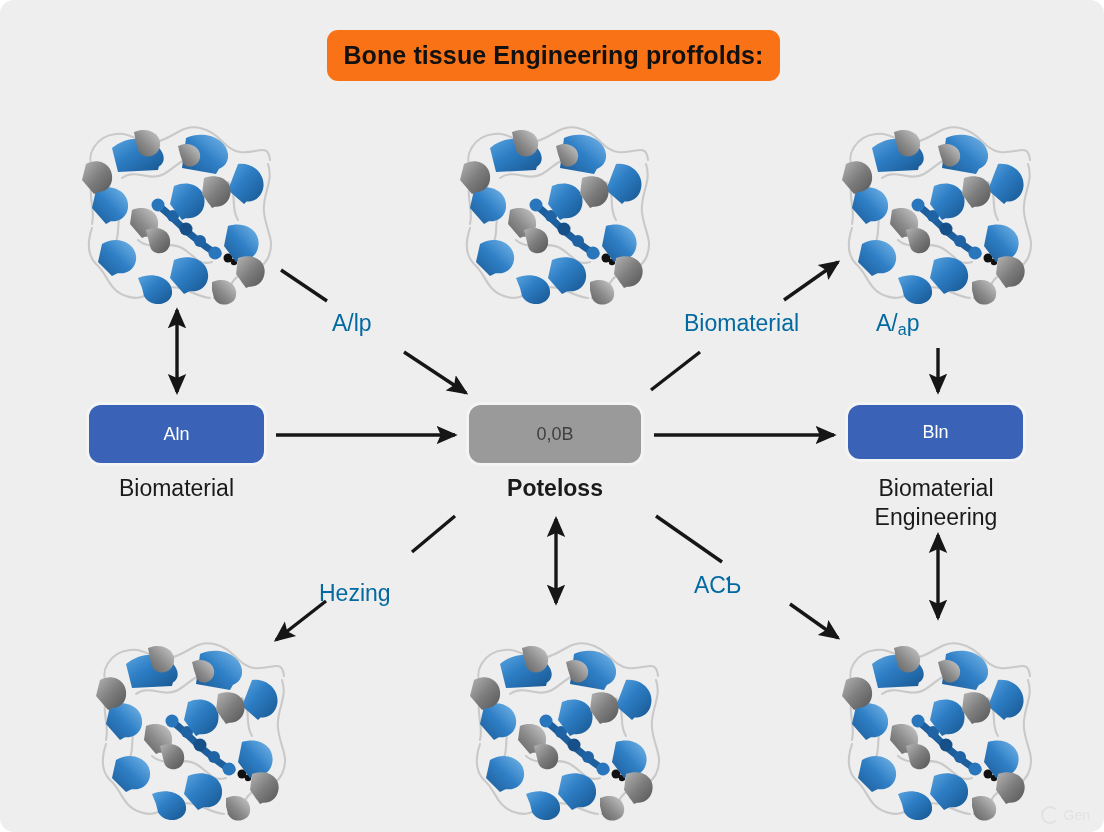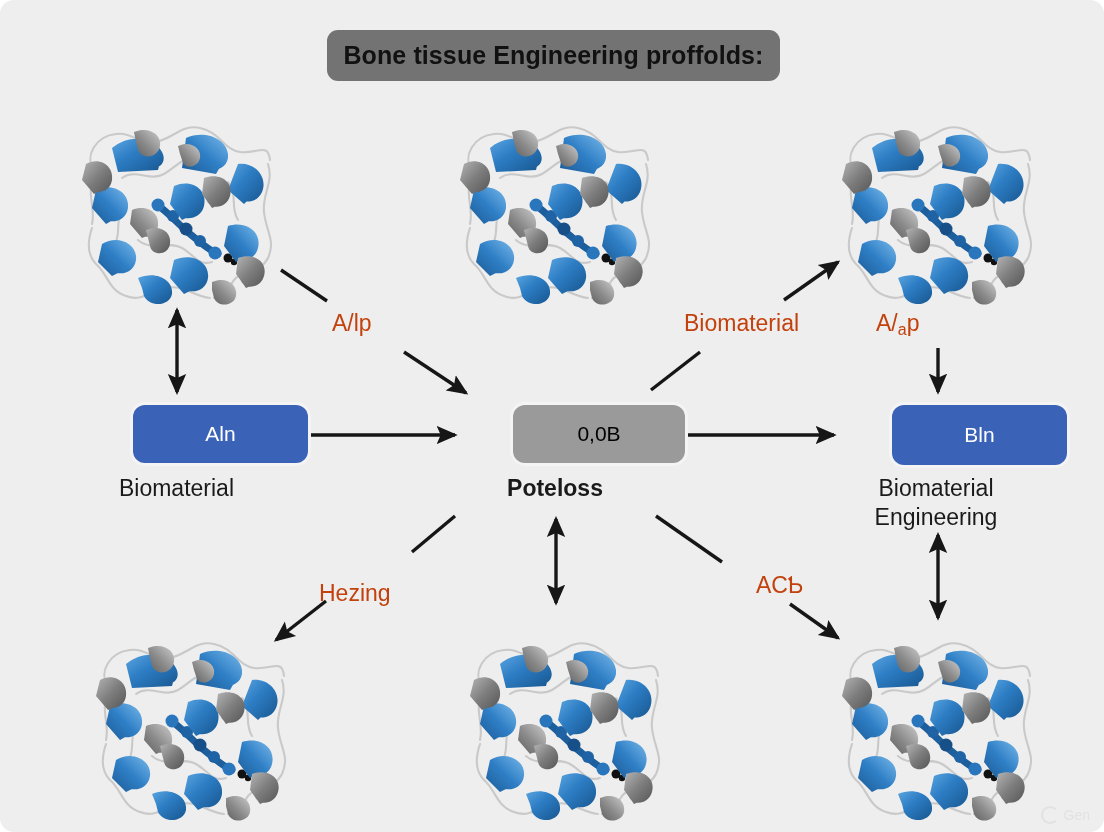--- a/index.html
+++ b/index.html
@@ -28,82 +28,81 @@
     height: 832px;
   }
 
   
   .title-pill {
     position: absolute;
     left: 327px;
     top: 30px;
     width: 453px;
     height: 51px;
-    background: #737373;
+    background: #f97316;
     border-radius: 11px;
     display: flex;
     align-items: center;
     justify-content: center;
     color: #111111;
     font-size: 25px;
     font-weight: bold;
     letter-spacing: 0.1px;
     white-space: nowrap;
   }
 
   
   .node-box {
     position: absolute;
     border-radius: 12px;
     display: flex;
     align-items: center;
     justify-content: center;
-    font-size: 21px;
+    font-size: 18px;
     box-shadow: 0 0 0 3px #f4f4f4;
-    margin-left: 44px;
   }
   .node-box.blue {
     background: #3a63b8;
     color: #ffffff;
   }
   .node-box.gray {
     background: #9a9a9a;
-    color: #000000;
+    color: #404040;
   }
   .node-caption {
     position: absolute;
     text-align: center;
     color: #1a1a1a;
     font-size: 23px;
     line-height: 29px;
     white-space: pre-line;
   }
 
   
   #node-aln { left: 89px;  top: 405px; width: 175px; height: 58px; }
   #cap-aln  { left: 39px;  top: 474px; width: 275px; }
   
   #node-center { left: 469px; top: 405px; width: 172px; height: 58px; }
   #cap-center  { left: 430px; top: 474px; width: 250px; font-weight: bold; }
   
-  #node-bln { left: 848px; top: 405px; width: 175px; height: 60px; text-align: center; }
+  #node-bln { left: 848px; top: 405px; width: 175px; height: 54px; text-align: center; }
   #cap-bln  { left: 810px; top: 474px; width: 252px; }
 
   
   .edge-label {
     position: absolute;
-    color: #c2410c;
+    color: #0369a1;
     font-size: 23px;
     white-space: nowrap;
   }
   #lbl-alp        { left: 332px; top: 310px; }
   #lbl-biomaterial{ left: 684px; top: 310px; }
   #lbl-a2p        { left: 876px; top: 310px; }
   #lbl-hezing     { left: 319px; top: 580px; }
-  #lbl-acr        { left: 756px; top: 572px; }
+  #lbl-acr        { left: 694px; top: 572px; }
 
   .sub-glyph { font-size: 16px; vertical-align: -0.22em; }
 
   
   .protein {
     position: absolute;
     width: 200px;
     height: 190px;
   }
   #prot-tl { left: 78px;  top: 112px; }

